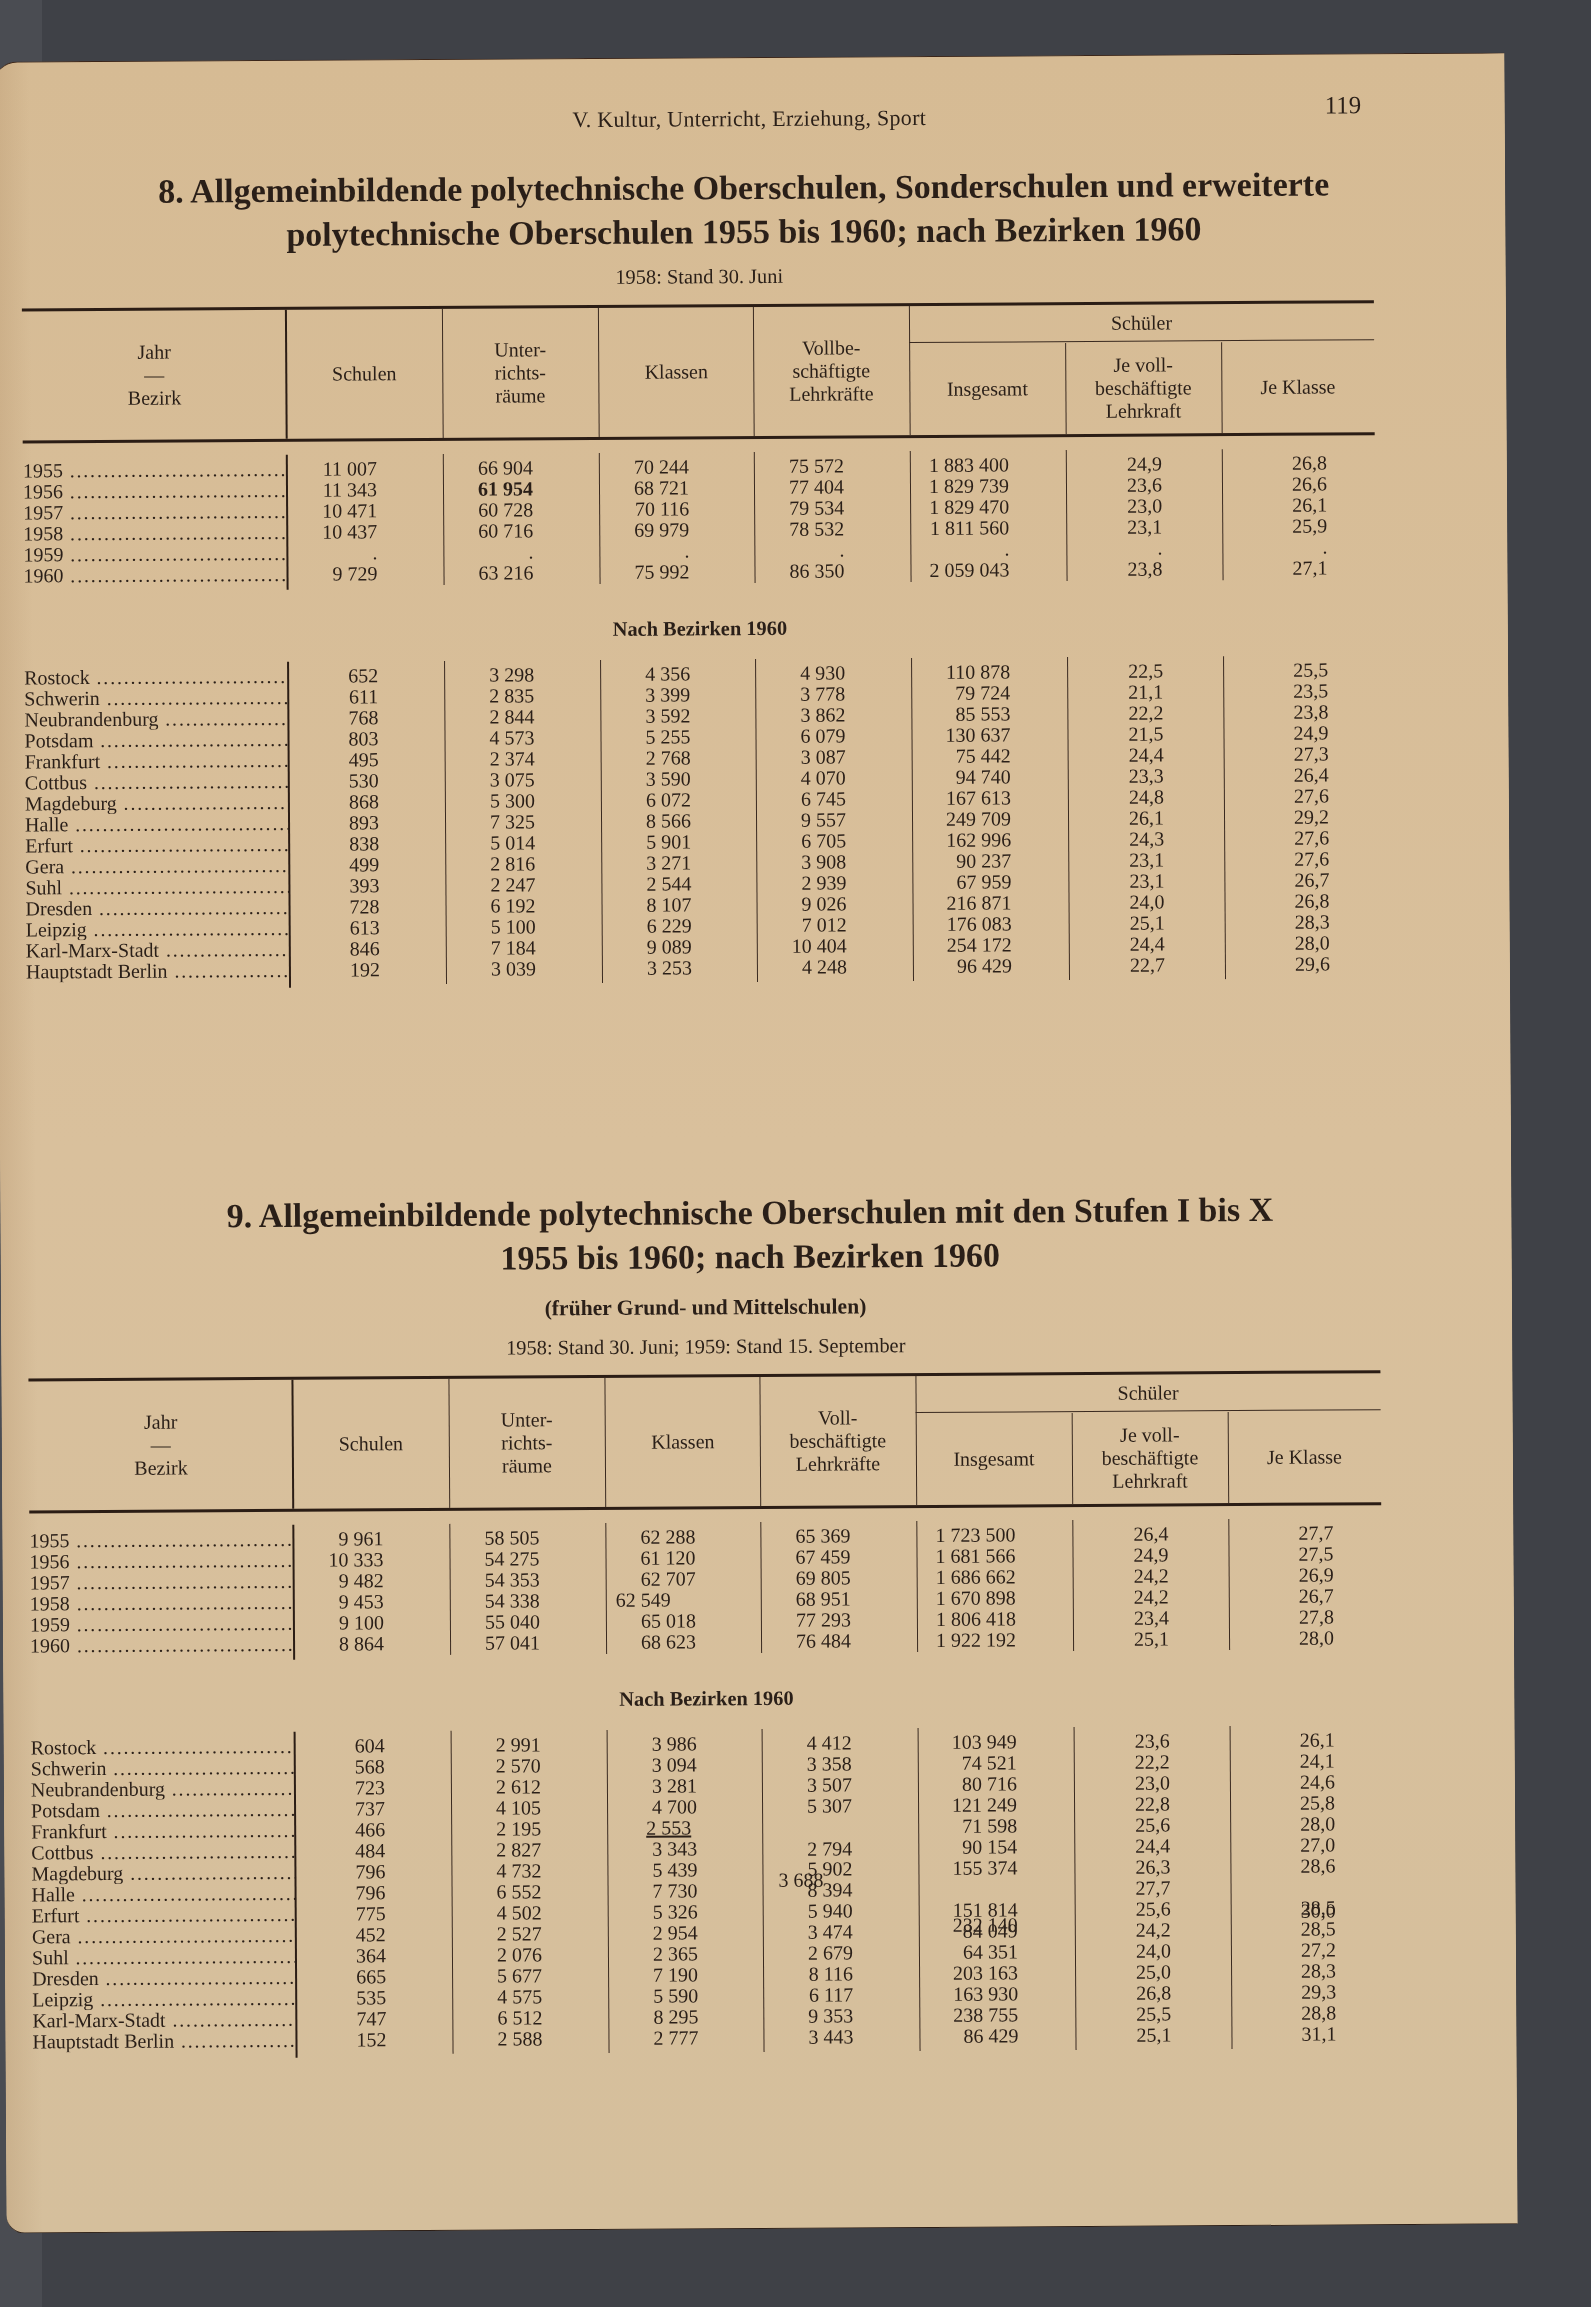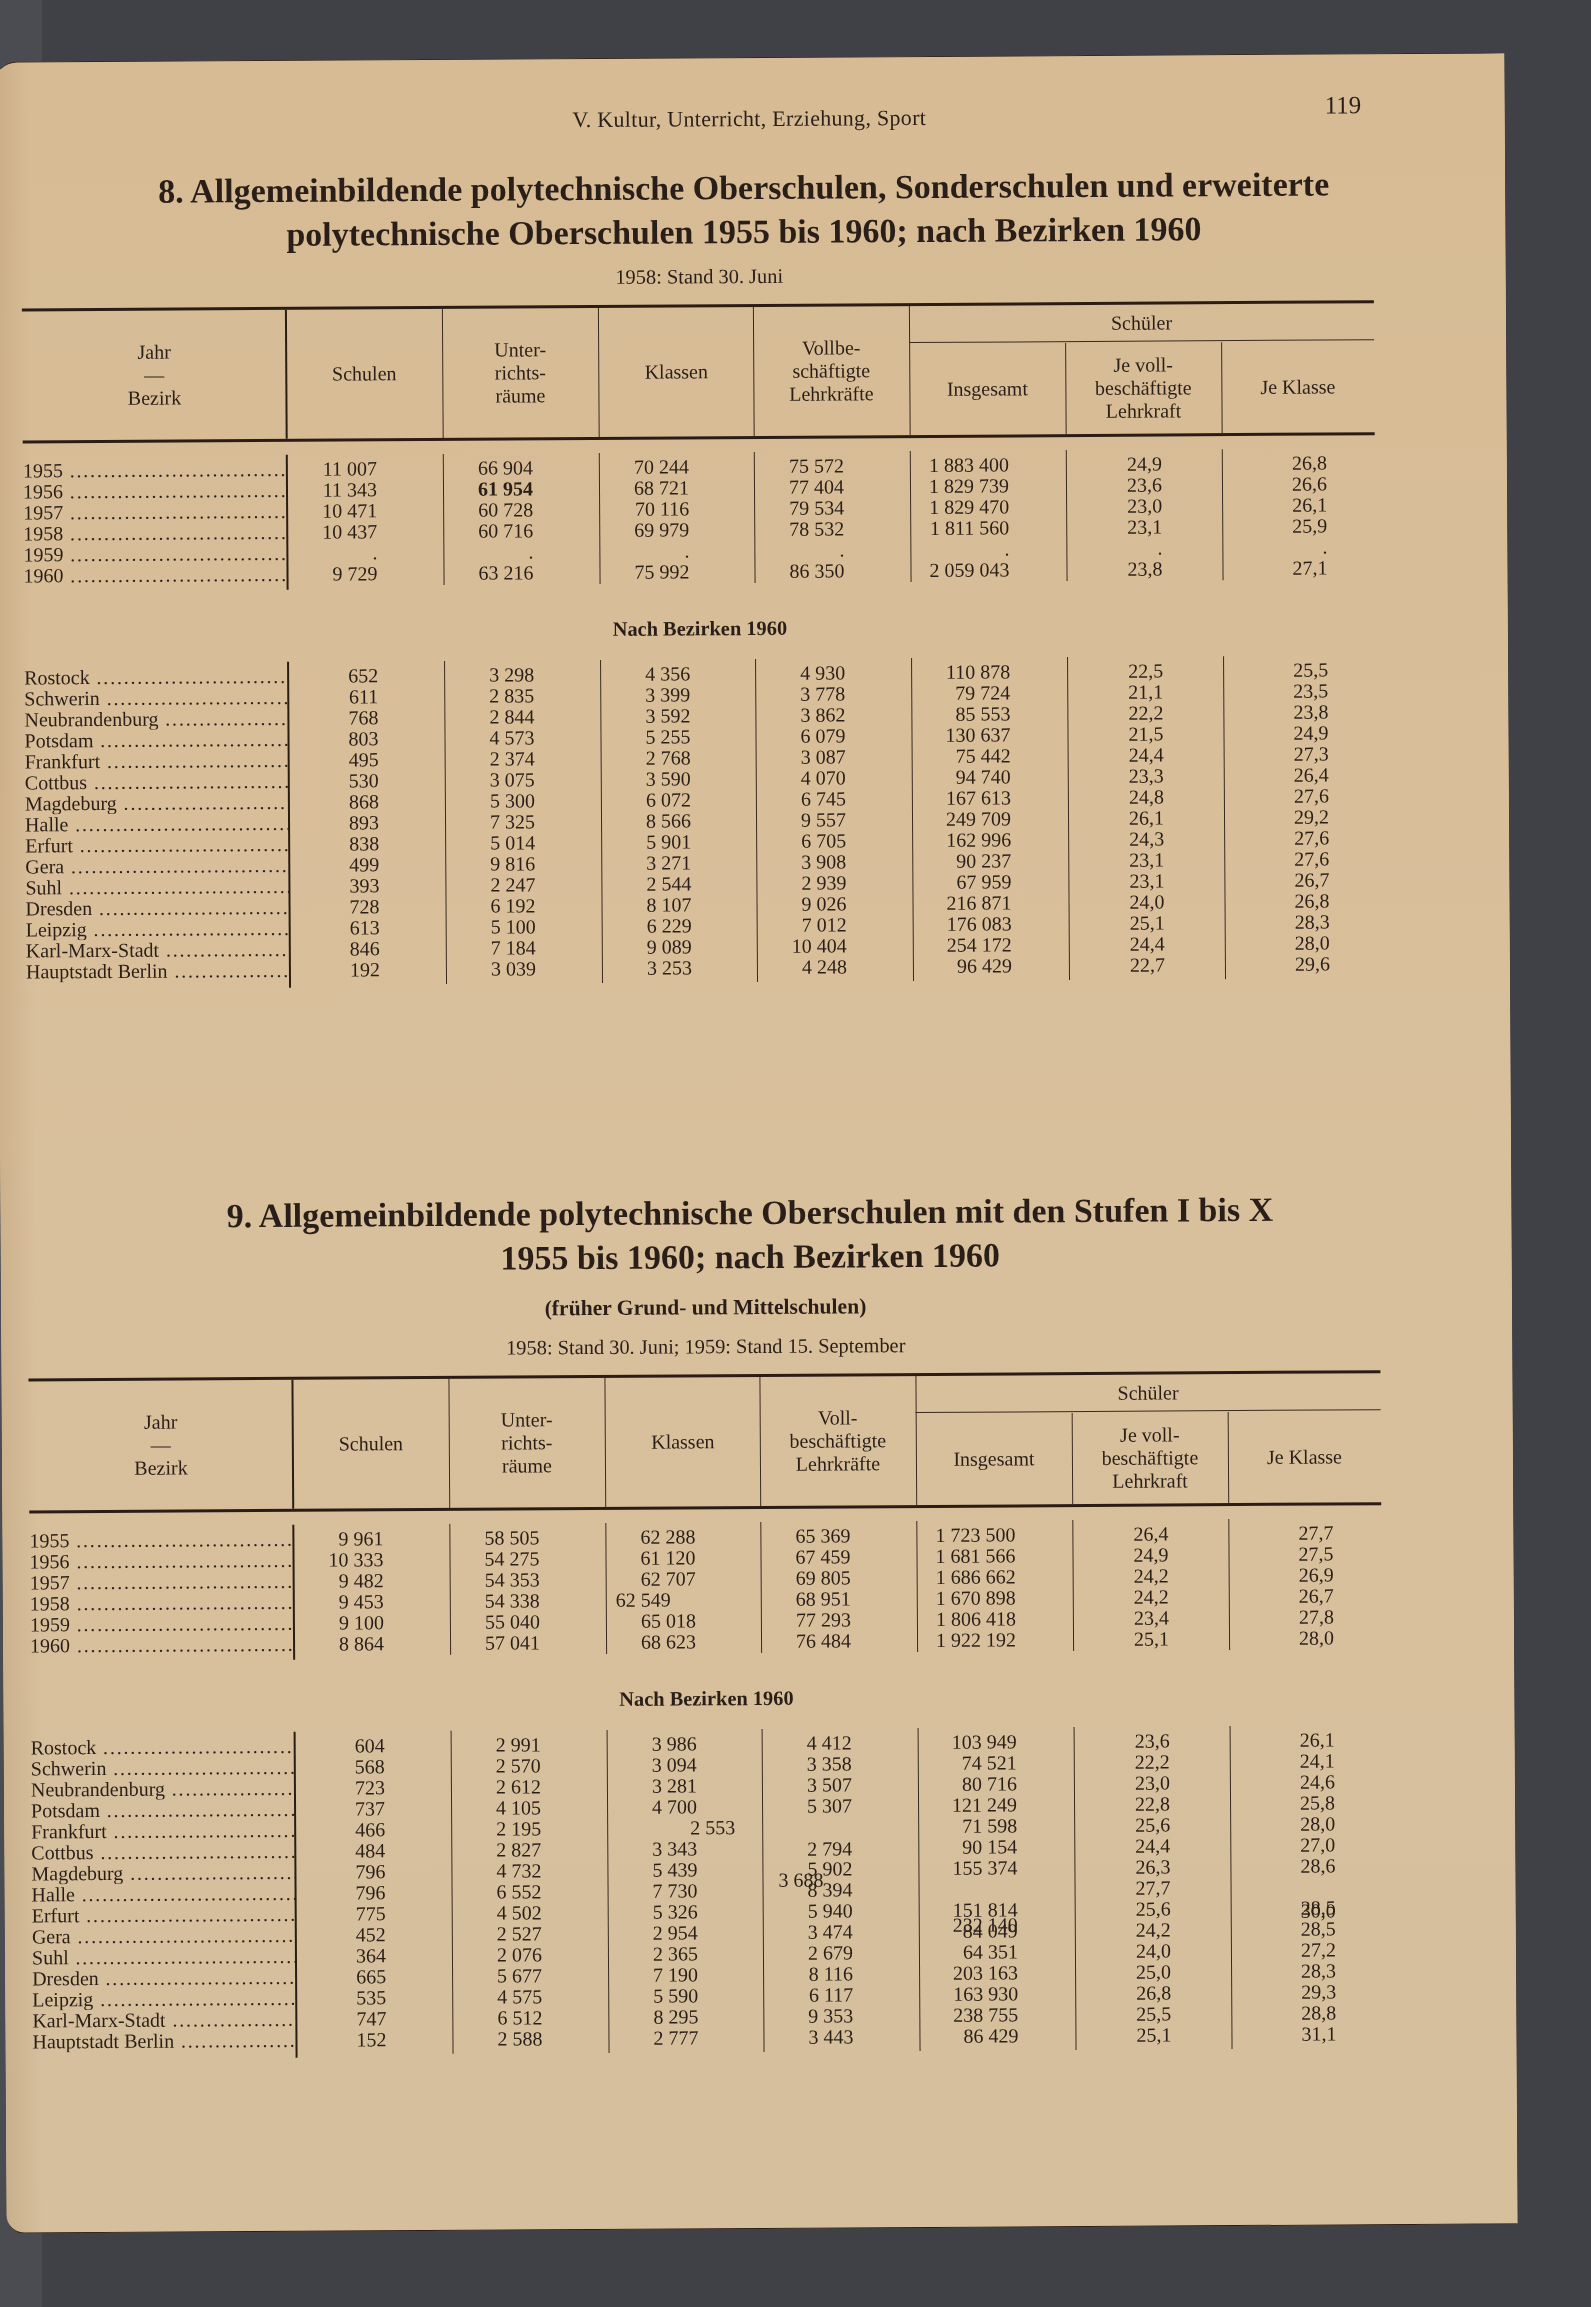--- a/index.html
+++ b/index.html
@@ -307,21 +307,21 @@
           <span class="num" style="right:842px;">5 014</span>
           <span class="num" style="right:686px;">5 901</span>
           <span class="num" style="right:531px;">6 705</span>
           <span class="num" style="right:366px;">162 996</span>
           <span class="num" style="right:213px;">24,3</span>
           <span class="num" style="right:48px;">27,6</span>
         </div>
         <div class="row" style="top:3.6px;">
           <span class="label"><span>Gera</span><span class="dots"></span></span>
           <span class="num" style="right:998px;">499</span>
-          <span class="num" style="right:842px;">9 816</span>
+          <span class="num" style="right:842px;">2 816</span>
           <span class="num" style="right:686px;">3 271</span>
           <span class="num" style="right:531px;">3 908</span>
           <span class="num" style="right:366px;">90 237</span>
           <span class="num" style="right:213px;">23,1</span>
           <span class="num" style="right:48px;">27,6</span>
         </div>
         <div class="row" style="top:3.6px;">
           <span class="label"><span>Suhl</span><span class="dots"></span></span>
           <span class="num" style="right:998px;">393</span>
           <span class="num" style="right:842px;">2 247</span>
@@ -543,21 +543,21 @@
           <span class="num" style="right:686px;margin-left:24px;">4 700</span>
           <span class="num" style="right:531px;">5 307</span>
           <span class="num" style="right:366px;">121 249</span>
           <span class="num" style="right:213px;">22,8</span>
           <span class="num" style="right:48px;">25,8</span>
         </div>
         <div class="row" style="top:3.6px;">
           <span class="label"><span>Frankfurt</span><span class="dots"></span></span>
           <span class="num" style="right:998px;">466</span>
           <span class="num" style="right:842px;">2 195</span>
-          <span class="num" style="right:648px;">2 553</span>
+          <span class="num" style="right:692px;text-decoration:underline;">2 553</span>
           <span class="num" style="right:531px;margin-top:22px;">2 794</span>
           <span class="num" style="right:366px;">71 598</span>
           <span class="num" style="right:213px;">25,6</span>
           <span class="num" style="right:48px;">28,0</span>
         </div>
         <div class="row" style="top:3.6px;">
           <span class="label"><span>Cottbus</span><span class="dots"></span></span>
           <span class="num" style="right:998px;">484</span>
           <span class="num" style="right:842px;">2 827</span>
           <span class="num" style="right:686px;">3 343</span>

